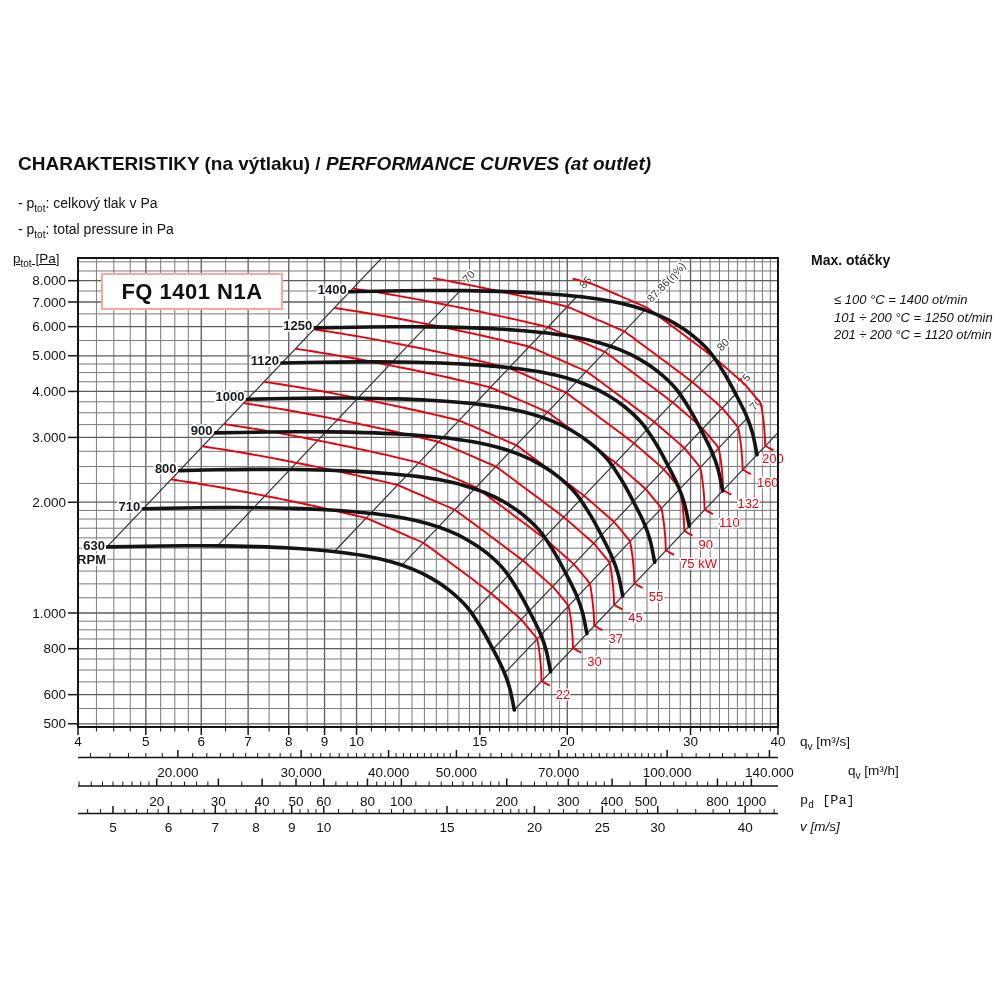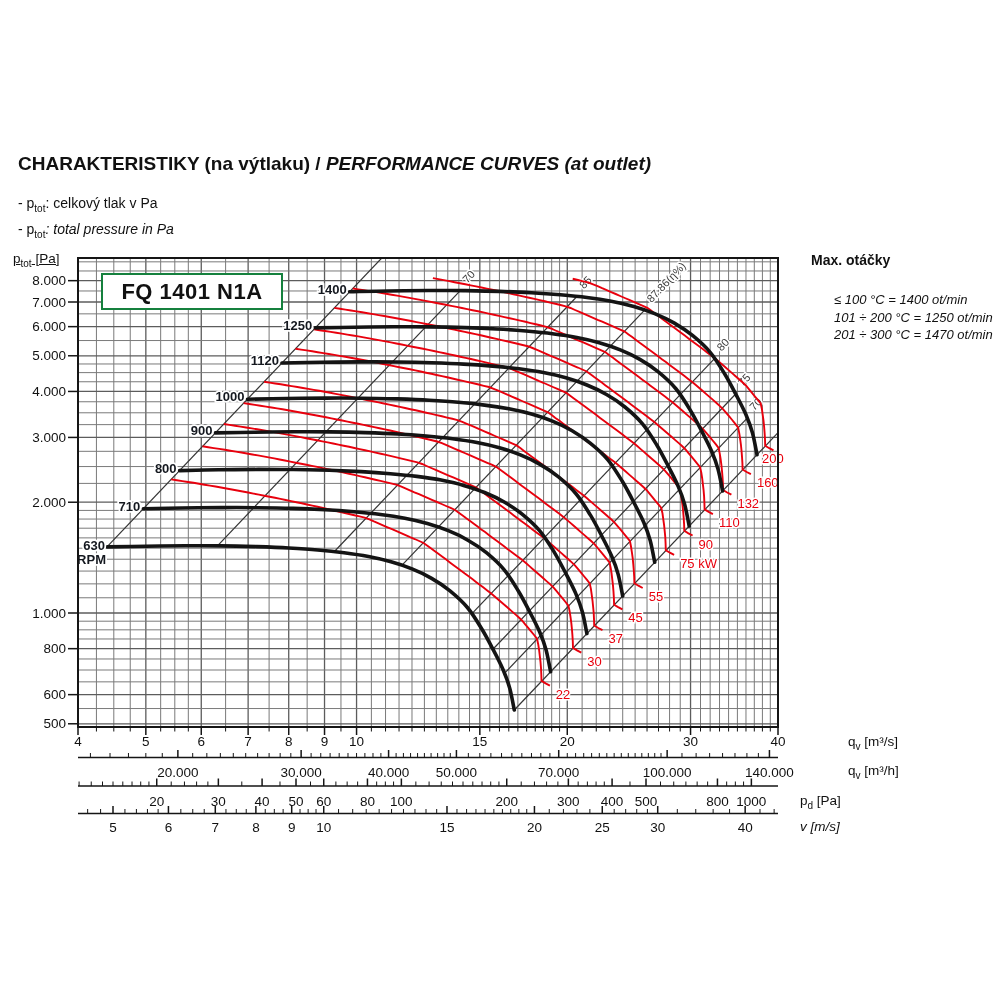--- a/index.html
+++ b/index.html
@@ -3,29 +3,29 @@
 <meta charset="utf-8">
 <style>
   html,body{margin:0;padding:0;background:#fff;}
   body{width:1000px;height:1000px;position:relative;font-family:"Liberation Sans",sans-serif;color:#111;overflow:hidden;}
   #chart-svg{position:absolute;left:0;top:0;z-index:1;}
   .ov{position:absolute;z-index:2;}
   .page-title{left:18px;top:153px;font-size:19px;font-weight:bold;white-space:nowrap;}
   .page-title em{font-style:italic;}
   .notes{left:18px;top:193px;font-size:14px;line-height:21px;}
   .notes sub{font-size:10px;}
-  .note-en .rest{font-style:italic;}
+  .note-en .rest{}
   .ylab{left:13px;top:251px;font-size:13.5px;white-space:nowrap;text-decoration:underline;}
   sub.ax{font-size:10px;}
-  .model-box{left:101px;top:273px;width:178px;height:33px;border:2px solid #15803d;background:#fff;
+  .model-box{left:101px;top:273px;width:178px;height:33px;border:2px solid #fca5a5;background:#fff;
     display:flex;align-items:center;justify-content:center;font-size:22px;font-weight:bold;letter-spacing:.5px;}
   .legend-title{left:811px;top:252px;font-size:14px;font-weight:bold;}
   .legend-lines{left:834px;top:291px;font-size:13px;line-height:17.6px;white-space:nowrap;font-style:italic;}
   .unit{font-size:13.5px;white-space:nowrap;left:800px;}
-  .u1{top:734px;margin-left:48px;} .u2{top:763px;margin-left:48px;} .u3{top:793px;} .u4{top:819px;font-style:italic;}
+  .u1{top:734px;} .u2{top:763px;margin-left:48px;} .u3{top:793px;font-family:Liberation Mono, monospace;} .u4{top:819px;font-style:italic;}
 </style>
 </head>
 <body>
 
 <svg id="chart-svg" width="1000" height="1000" viewBox="0 0 1000 1000">
     <defs>
       <clipPath id="plotclip">
         <rect x="78" y="258" width="700" height="469"></rect>
       </clipPath>
     </defs>
@@ -533,19 +533,19 @@
 <div class="ov ylab"><span>p</span><sub class="ax">tot</sub><span> [Pa]</span></div>
 
 <div class="ov model-box">
     <span>FQ 1401 N1A</span>
   </div>
 
 <div class="ov legend-title">Max. otáčky</div>
 <div class="ov legend-lines">
   <div>≤ 100 °C = 1400 ot/min</div>
   <div>101 ÷ 200 °C = 1250 ot/min</div>
-  <div>201 ÷ 300 °C = 1470 ot/min</div>
+  <div>201 ÷ 200 °C = 1120 ot/min</div>
 </div>
 
 <div class="ov unit u1"><span>q</span><sub class="ax">v</sub><span> [m³/s]</span></div>
 <div class="ov unit u2"><span>q</span><sub class="ax">v</sub><span> [m³/h]</span></div>
 <div class="ov unit u3"><span>p</span><sub class="ax">d</sub><span> [Pa]</span></div>
 <div class="ov unit u4"><span>v</span><sub class="ax"></sub><span> [m/s]</span></div>
 
 </body></html>

